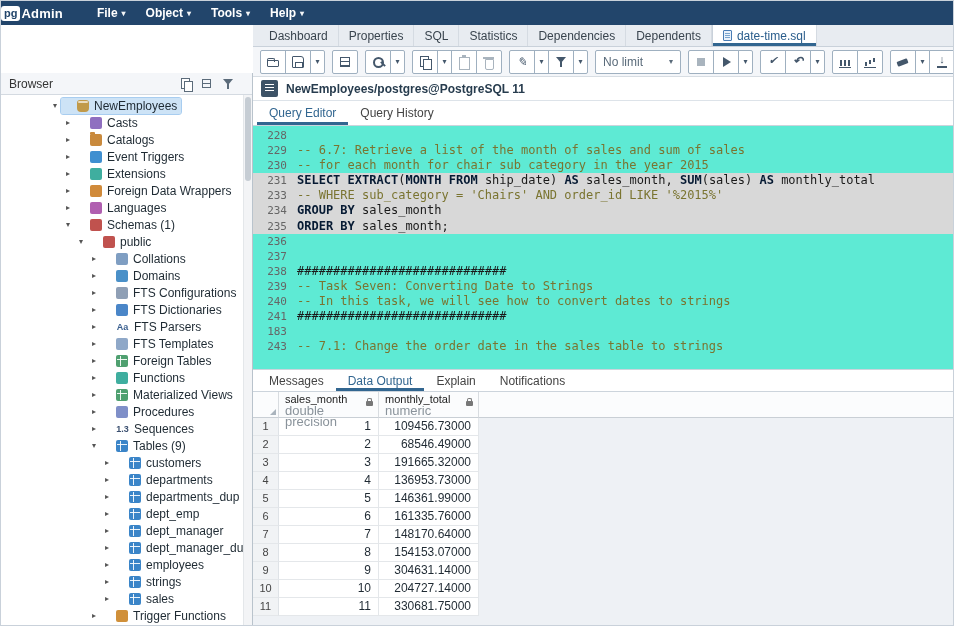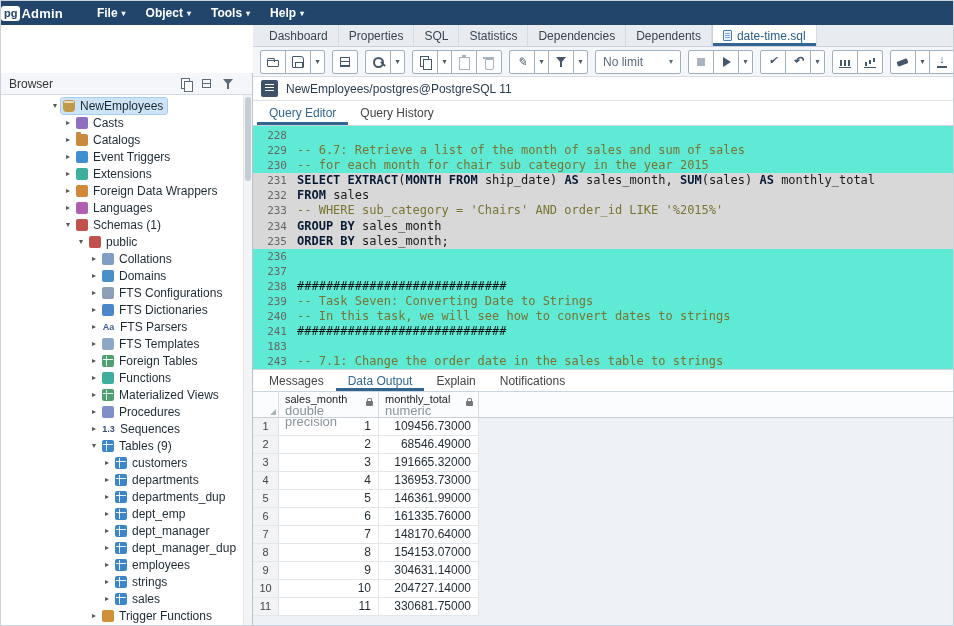--- a/index.html
+++ b/index.html
@@ -23,21 +23,21 @@
   .sidebar-header { height:22px; flex:none; background:#f4f6f9; border-bottom:1px solid #d4dae1; display:flex; align-items:center; justify-content:space-between; padding:0 8px; }
   .sb-title { color:#333; }
   .bh-icons { display:flex; gap:8px; align-items:center; margin-right:10px; }
   .bh-icons .ic { width:13px; height:13px; color:#5b6b7a; cursor:pointer; }
   .treewrap { flex:1; position:relative; overflow:hidden; }
   .tree { position:absolute; left:0; top:2px; right:9px; bottom:0; overflow:hidden; }
   .tree-scrollbar { position:absolute; right:0; top:0; bottom:0; width:9px; background:#f3f4f6; border-left:1px solid #e4e7ea; }
   .tree-thumb { position:absolute; top:2px; left:1px; width:6px; height:84px; background:#c6cdd4; border-radius:3px; }
   .titem { height:17px; display:flex; align-items:center; white-space:nowrap; cursor:pointer; }
   .arrow { width:12px; flex:none; font-size:8px; color:#555; text-align:center; }
-  .tinner { display:flex; align-items:center; padding:1px 4px 1px 1px; border-radius:2px; }
+  .tinner { display:flex; align-items:center; padding:1px 4px 1px 15px; border-radius:2px; }
   .tinner.selected { background:#cde3f6; outline:1px solid #a8cdf0; }
   .ticon { width:12px; height:12px; border-radius:2px; margin:0 5px 0 1px; flex:none; position:relative; background:#8fa3b8; }
   .ticon.db { border-radius:3px 3px 4px 4px; }
   .ticon.db::before { content:""; position:absolute; left:1px; right:1px; top:1px; height:2px; background:rgba(255,255,255,.65); border-radius:2px; }
   .ticon.folder { border-radius:1px 2px 2px 2px; }
   .ticon.folder::before { content:""; position:absolute; left:0; top:-2px; width:5px; height:2px; background:inherit; border-radius:1px 1px 0 0; }
   .ticon.table::before { content:""; position:absolute; left:1px; right:1px; top:4px; height:1px; background:rgba(255,255,255,.9); }
   .ticon.table::after { content:""; position:absolute; top:1px; bottom:1px; left:4px; width:1px; background:rgba(255,255,255,.9); }
   .ticon.txt { background:none !important; width:auto; min-width:13px; border-radius:0; font-size:9px; font-weight:bold; line-height:12px; text-align:center; }
   .tlabel { color:#1e2a33; }
@@ -91,21 +91,21 @@
   .ic-bars2::before { content:""; position:absolute; left:2px; bottom:3px; width:2px; height:4px; background:currentColor; box-shadow:4px -2px 0 currentColor, 8px -4px 0 currentColor; }
   .ic-bars2::after { content:""; position:absolute; left:1px; right:1px; bottom:1px; height:1px; background:currentColor; }
   .ic-eraser::before { content:""; position:absolute; left:1px; top:5px; width:11px; height:5px; background:currentColor; transform:rotate(-20deg); border-radius:1px; }
   .ic-download::before { content:"\2193"; position:absolute; left:0; right:0; top:-2px; text-align:center; font-size:11px; font-weight:bold; }
   .ic-download::after { content:""; position:absolute; left:2px; right:2px; bottom:1px; height:2px; background:currentColor; }
 
   
   .connbar { height:24px; flex:none; background:#fff; border-bottom:1px solid #dde3e9; display:flex; align-items:center; gap:8px; padding:0 8px; }
   .conn-ic { width:17px; height:17px; background:#3d5266; border-radius:2px; position:relative; }
   .conn-ic::before { content:""; position:absolute; left:4px; right:4px; top:4px; height:9px; background:repeating-linear-gradient(#fff 0 1px, transparent 1px 3px); }
-  .conn-text { font-weight:normal; color:#273c4e; }
+  .conn-text { font-weight:bold; color:#273c4e; }
 
   
   .ptabs { height:25px; flex:none; background:#fff; border-bottom:1px solid #ccd4dc; display:flex; padding-left:4px; }
   .ptab { display:flex; align-items:center; padding:0 12px; color:#444; cursor:pointer;text-align:center; }
   .ptab.active { color:#326690; box-shadow:inset 0 -3px 0 #326690; }
   .ptabs.short { height:22px; }
 
   
   .editor { height:244px; flex:none; background:#5eead4; border-bottom:1px solid #ccd4dc; font-family:"DejaVu Sans Mono", monospace; font-size:12px; overflow:hidden; padding-top:2px; }
   .cline { display:flex; height:15.1px; line-height:15.1px; white-space:pre; }
@@ -562,21 +562,20 @@
           <div class="ptab">
             <span>Query History</span>
           </div>
         </div>
 
       <div class="editor" id="editor">
           <div class="cline"><span class="gut">228</span><span class="code"></span></div>
           <div class="cline"><span class="gut">229</span><span class="code"><span class="cm-c">-- 6.7: Retrieve a list of the month of sales and sum of sales</span></span></div>
           <div class="cline"><span class="gut">230</span><span class="code"><span class="cm-c">-- for each month for chair sub category in the year 2015</span></span></div>
           <div class="cline sel"><span class="gut">231</span><span class="code"><span class="cm-k">SELECT</span><span class="cm-p"> </span><span class="cm-k">EXTRACT</span><span class="cm-p">(</span><span class="cm-k">MONTH</span><span class="cm-p"> </span><span class="cm-k">FROM</span><span class="cm-p"> ship_date) </span><span class="cm-k">AS</span><span class="cm-p"> sales_month, </span><span class="cm-k">SUM</span><span class="cm-p">(sales) </span><span class="cm-k">AS</span><span class="cm-p"> monthly_total</span></span></div>
-          <div class="cline sel"><span class="gut">232</span><span class="code"><span class="cm-k">FROM</span><span class="cm-p"> sales</span></span></div>
           <div class="cline sel"><span class="gut">233</span><span class="code"><span class="cm-c">-- WHERE sub_category = 'Chairs' AND order_id LIKE '%2015%'</span></span></div>
           <div class="cline sel"><span class="gut">234</span><span class="code"><span class="cm-k">GROUP</span><span class="cm-p"> </span><span class="cm-k">BY</span><span class="cm-p"> sales_month</span></span></div>
           <div class="cline sel"><span class="gut">235</span><span class="code"><span class="cm-k">ORDER</span><span class="cm-p"> </span><span class="cm-k">BY</span><span class="cm-p"> sales_month;</span></span></div>
           <div class="cline"><span class="gut">236</span><span class="code"></span></div>
           <div class="cline"><span class="gut">237</span><span class="code"></span></div>
           <div class="cline"><span class="gut">238</span><span class="code"><span class="cm-p">#############################</span></span></div>
           <div class="cline"><span class="gut">239</span><span class="code"><span class="cm-c">-- Task Seven: Converting Date to Strings</span></span></div>
           <div class="cline"><span class="gut">240</span><span class="code"><span class="cm-c">-- In this task, we will see how to convert dates to strings</span></span></div>
           <div class="cline"><span class="gut">241</span><span class="code"><span class="cm-p">#############################</span></span></div>
           <div class="cline"><span class="gut">183</span><span class="code"></span></div>

